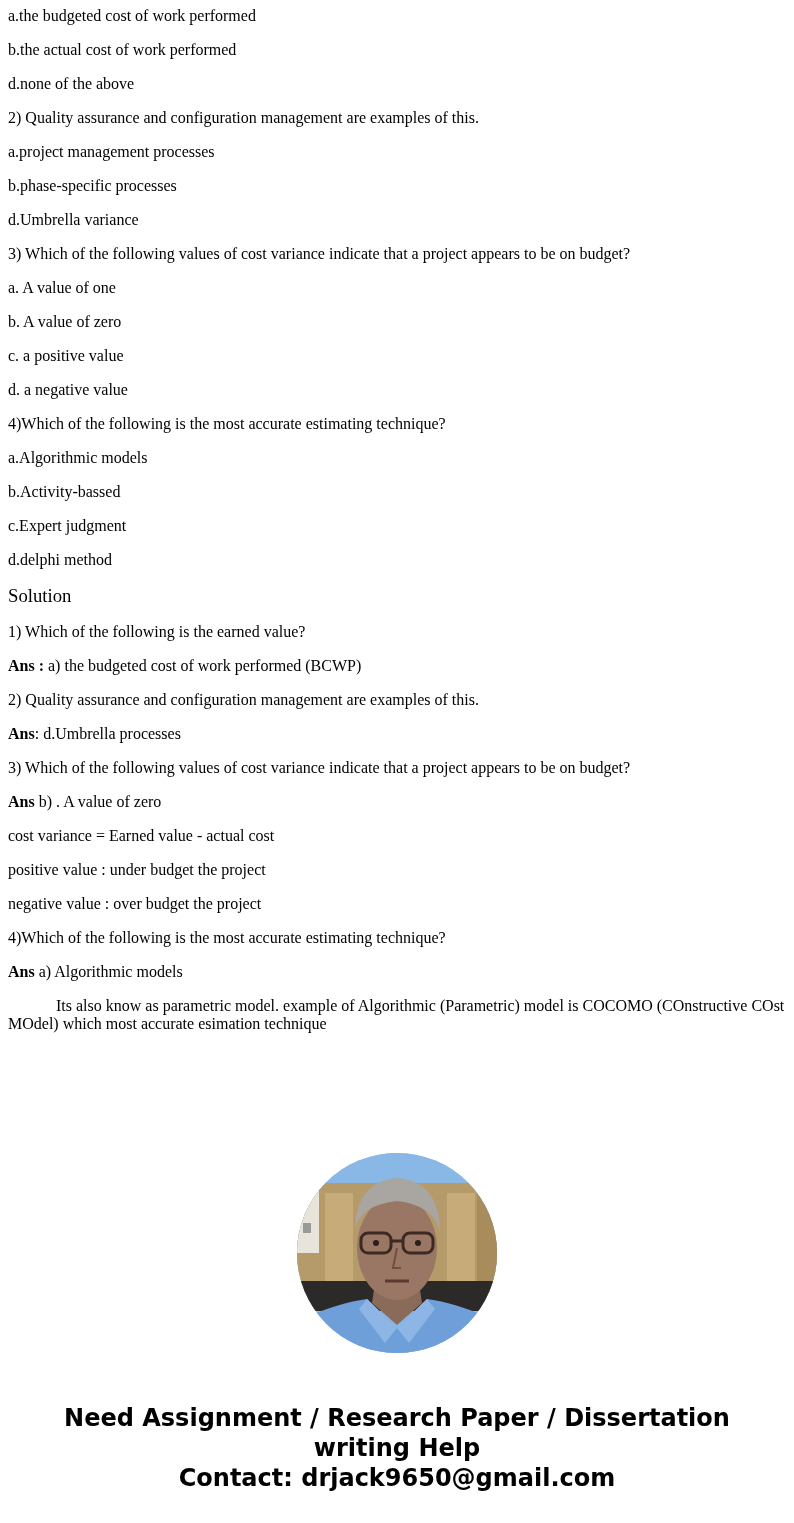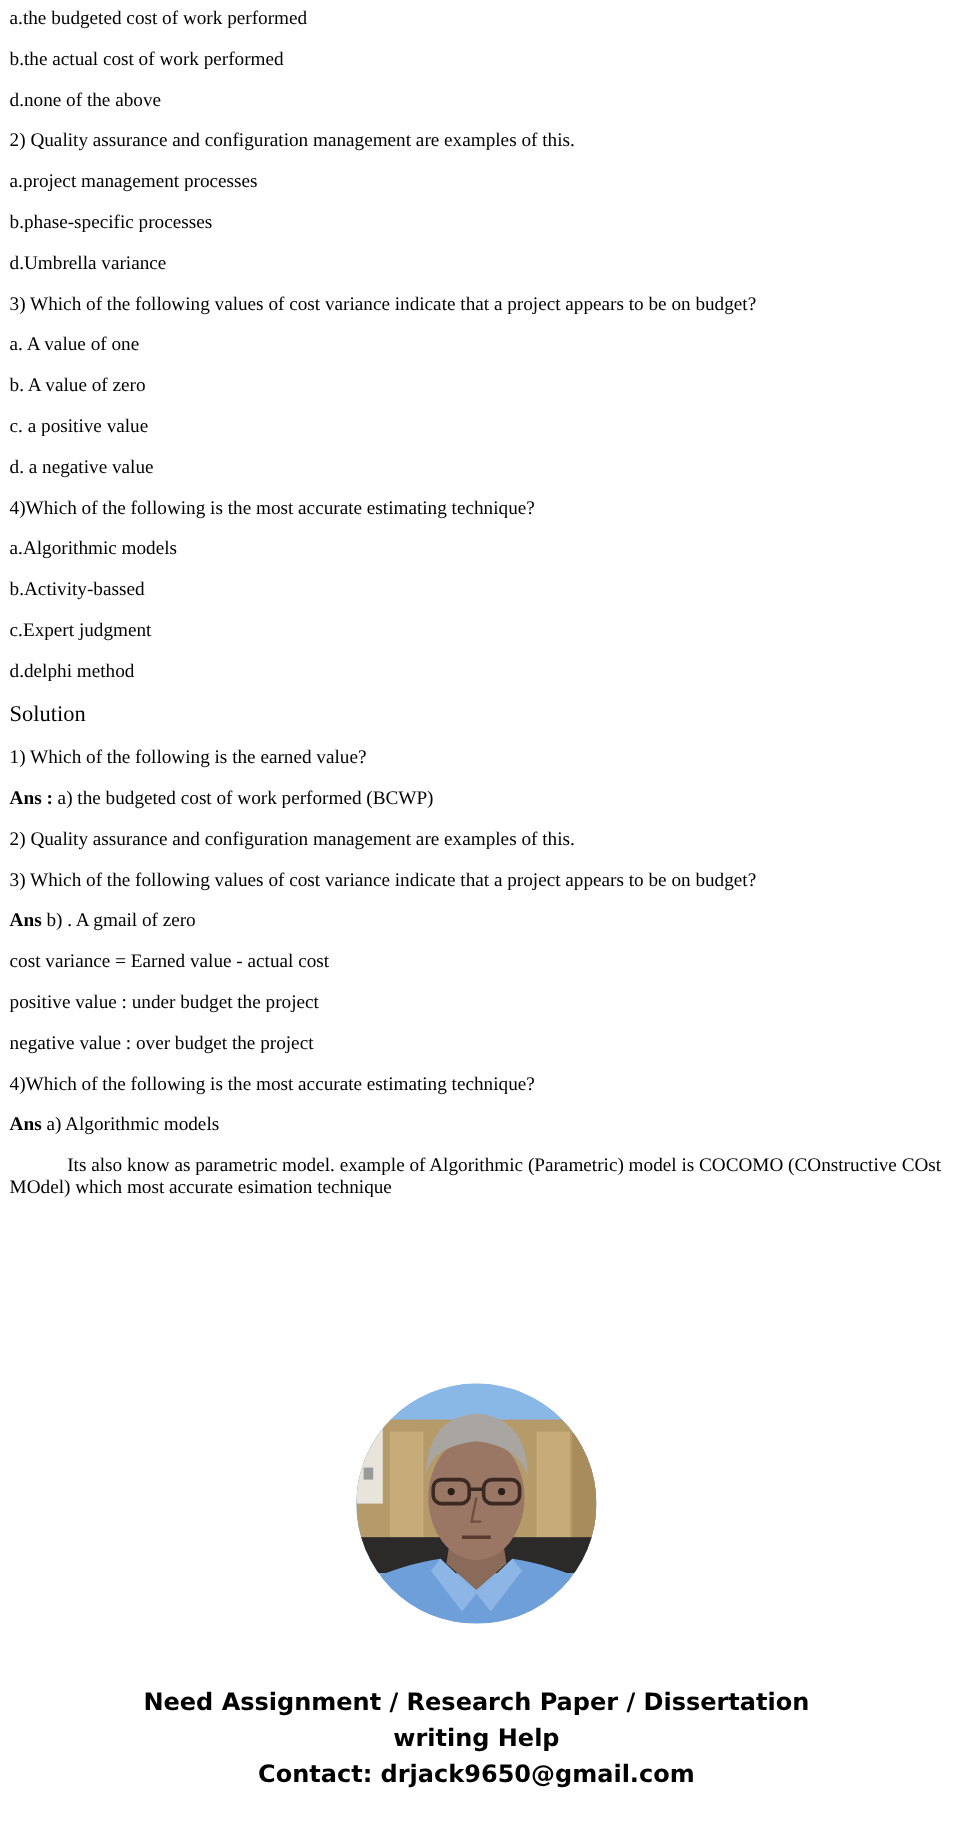--- a/index.html
+++ b/index.html
@@ -45,21 +45,21 @@
     }
     .avatar svg { display: block; }
     .promo {
       position: absolute;
       left: 0;
       top: 1403px;
       width: 794px;
       text-align: center;
       font-family: "DejaVu Sans", sans-serif;
       font-weight: bold;
-      font-size: 20px;
+      font-size: 24px;
       line-height: 30px;
       color: #000000;
     }
     .promo div { margin: 0; }
   </style>
 </head>
 <body>
 
 <div class="content">
   <p>a.the budgeted cost of work performed</p>
@@ -82,23 +82,24 @@
   <p>b.Activity-bassed</p>
   <p>c.Expert judgment</p>
   <p>d.delphi method</p>
 
   <h3>Solution</h3>
 
   <p>1) Which of the following is the earned value?</p>
   <p><b>Ans :</b><span> a) the budgeted cost of work performed (BCWP)</span></p>
 
   <p>2) Quality assurance and configuration management are examples of this.</p>
+  <p><b>Ans</b><span>: d.Umbrella processes</span></p>
 
   <p>3) Which of the following values of cost variance indicate that a project appears to be on budget?</p>
-  <p><b>Ans</b><span> b) . A gmail of zero</span></p>
+  <p><b>Ans</b><span> b) . A value of zero</span></p>
   <p>cost variance = Earned value - actual cost</p>
   <p>positive value : under budget the project</p>
   <p>negative value : over budget the project</p>
 
   <p>4)Which of the following is the most accurate estimating technique?</p>
   <p><b>Ans</b><span> a) Algorithmic models</span></p>
   <p class="note">Its also know as parametric model. example of Algorithmic (Parametric) model is COCOMO (COnstructive COst    MOdel) which most accurate esimation technique</p>
 </div>
 
 <div class="avatar">

